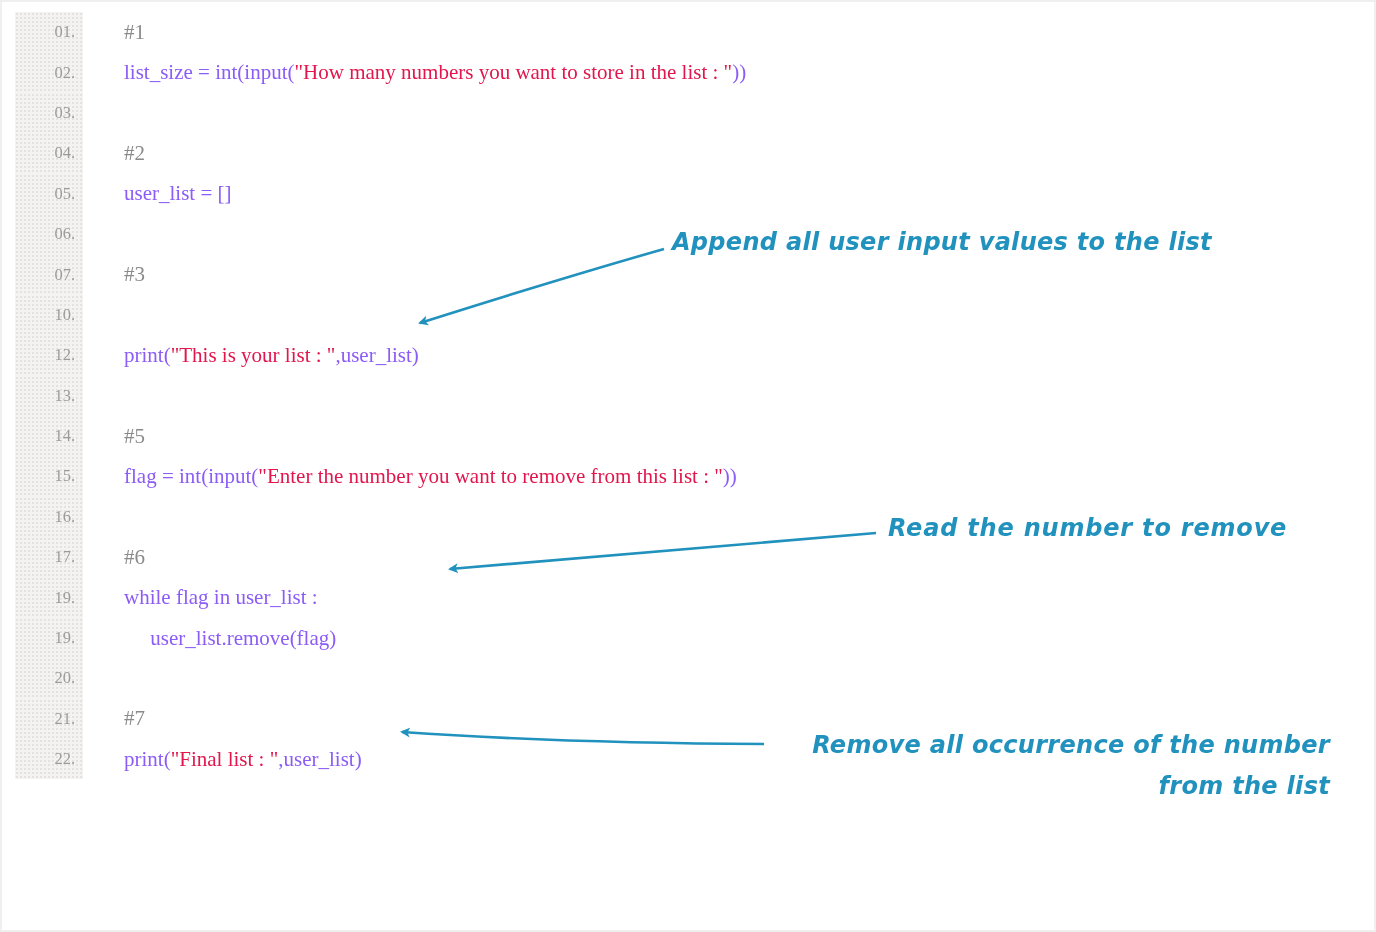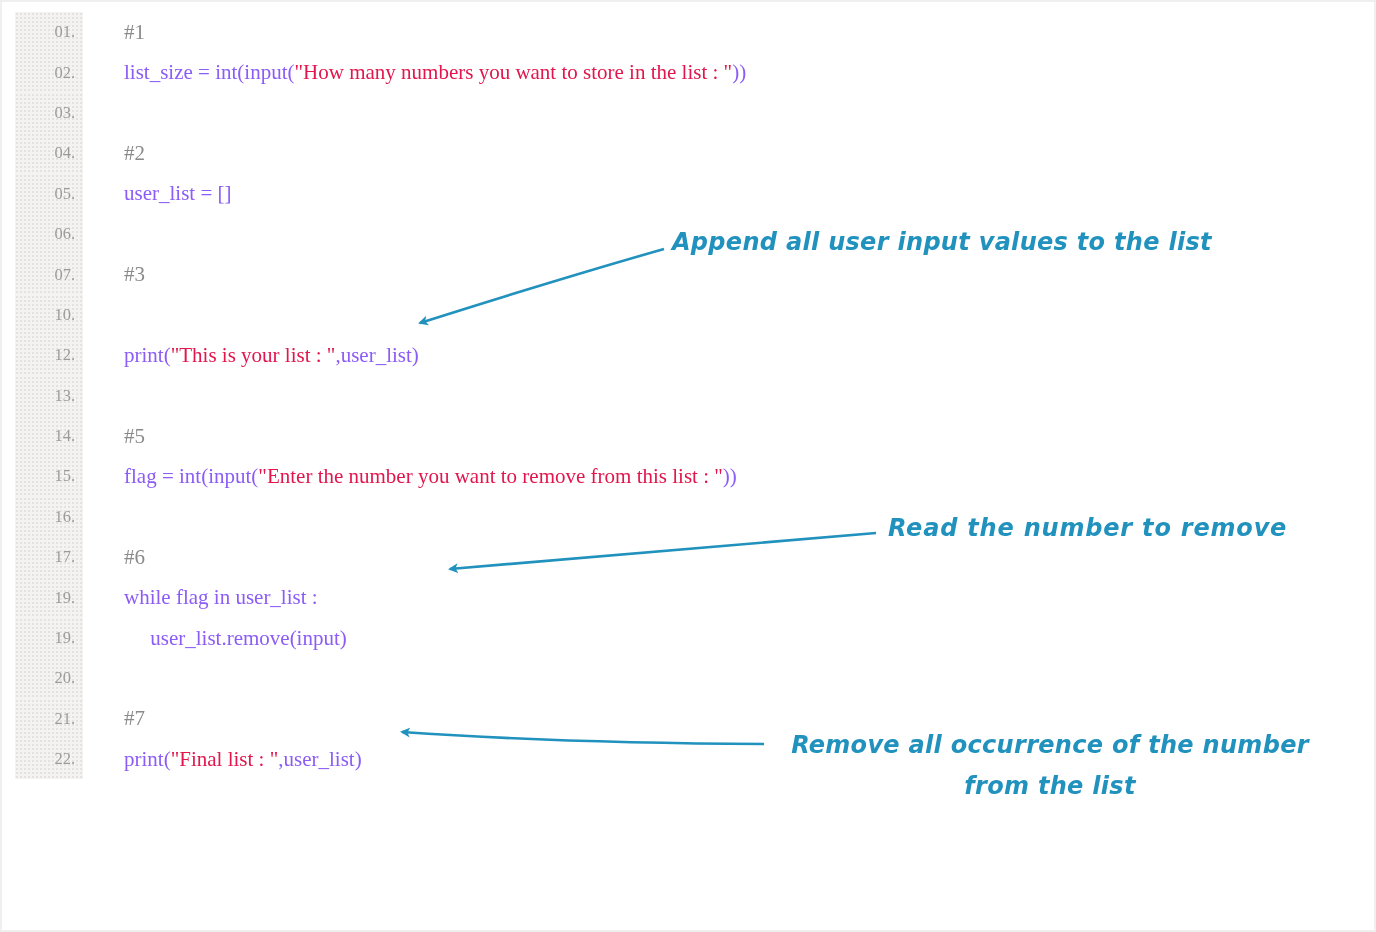--- a/index.html
+++ b/index.html
@@ -51,21 +51,21 @@
     position:absolute;
     color:#2191bd;
     font-family:"DejaVu Sans", sans-serif;
     font-weight:bold;
     font-style:italic;
     letter-spacing:0.3px;
     white-space:nowrap;
   }
   .ann-1 { left:670px; top:226px; font-size:24px; }
   .ann-2 { left:886px; top:512px; font-size:24px; letter-spacing:0.8px; }
-  .ann-3 { left:768px; top:723px; width:560px; font-size:24px; text-align:center; white-space:normal; line-height:41px; }
+  .ann-3 { left:768px; top:723px; width:560px; font-size:24px; text-align:right; white-space:normal; line-height:41px; }
 
   .arrow-layer {
     position:absolute; left:0; top:0;
     width:1376px; height:932px;
     pointer-events:none;
   }
 </style>
 </head>
 <body>
 
@@ -128,21 +128,21 @@
         <div class="row">
           <div class="num">17.</div>
           <div class="line"><span class="seg-comment">#6</span></div>
         </div>
         <div class="row">
           <div class="num">19.</div>
           <div class="line"><span class="seg-code">while flag in user_list :</span></div>
         </div>
         <div class="row">
           <div class="num">19.</div>
-          <div class="line"><span class="seg-code">     user_list.remove(input)</span></div>
+          <div class="line"><span class="seg-code">     user_list.remove(flag)</span></div>
         </div>
         <div class="row">
           <div class="num">20.</div>
           <div class="line"></div>
         </div>
         <div class="row">
           <div class="num">21.</div>
           <div class="line"><span class="seg-comment">#7</span></div>
         </div>
         <div class="row">

